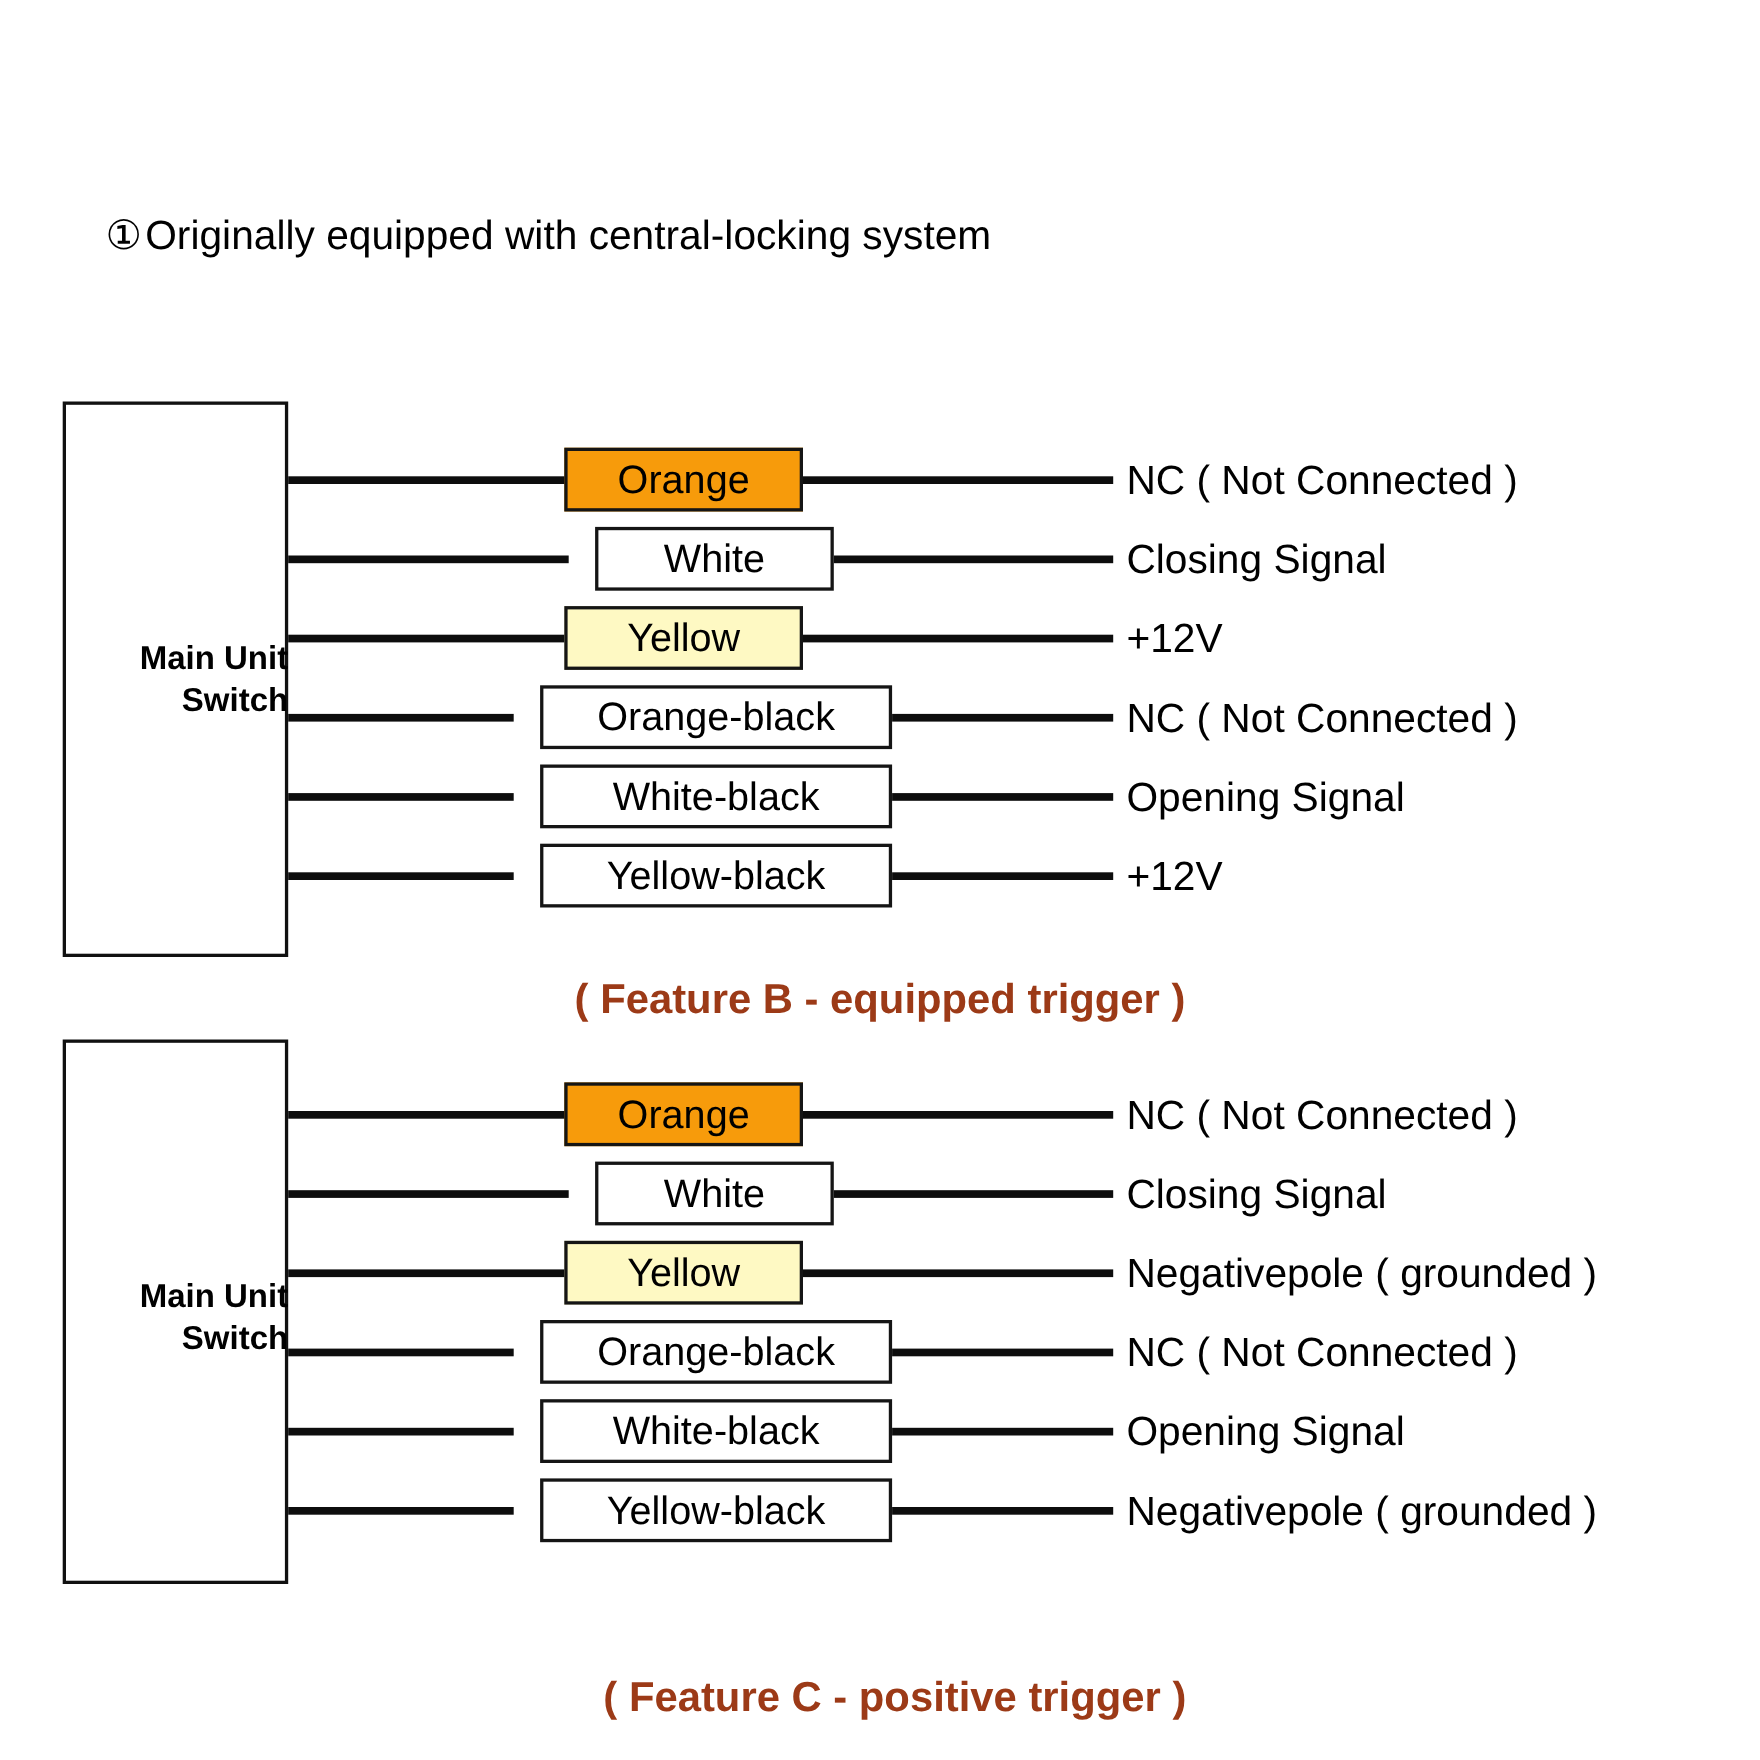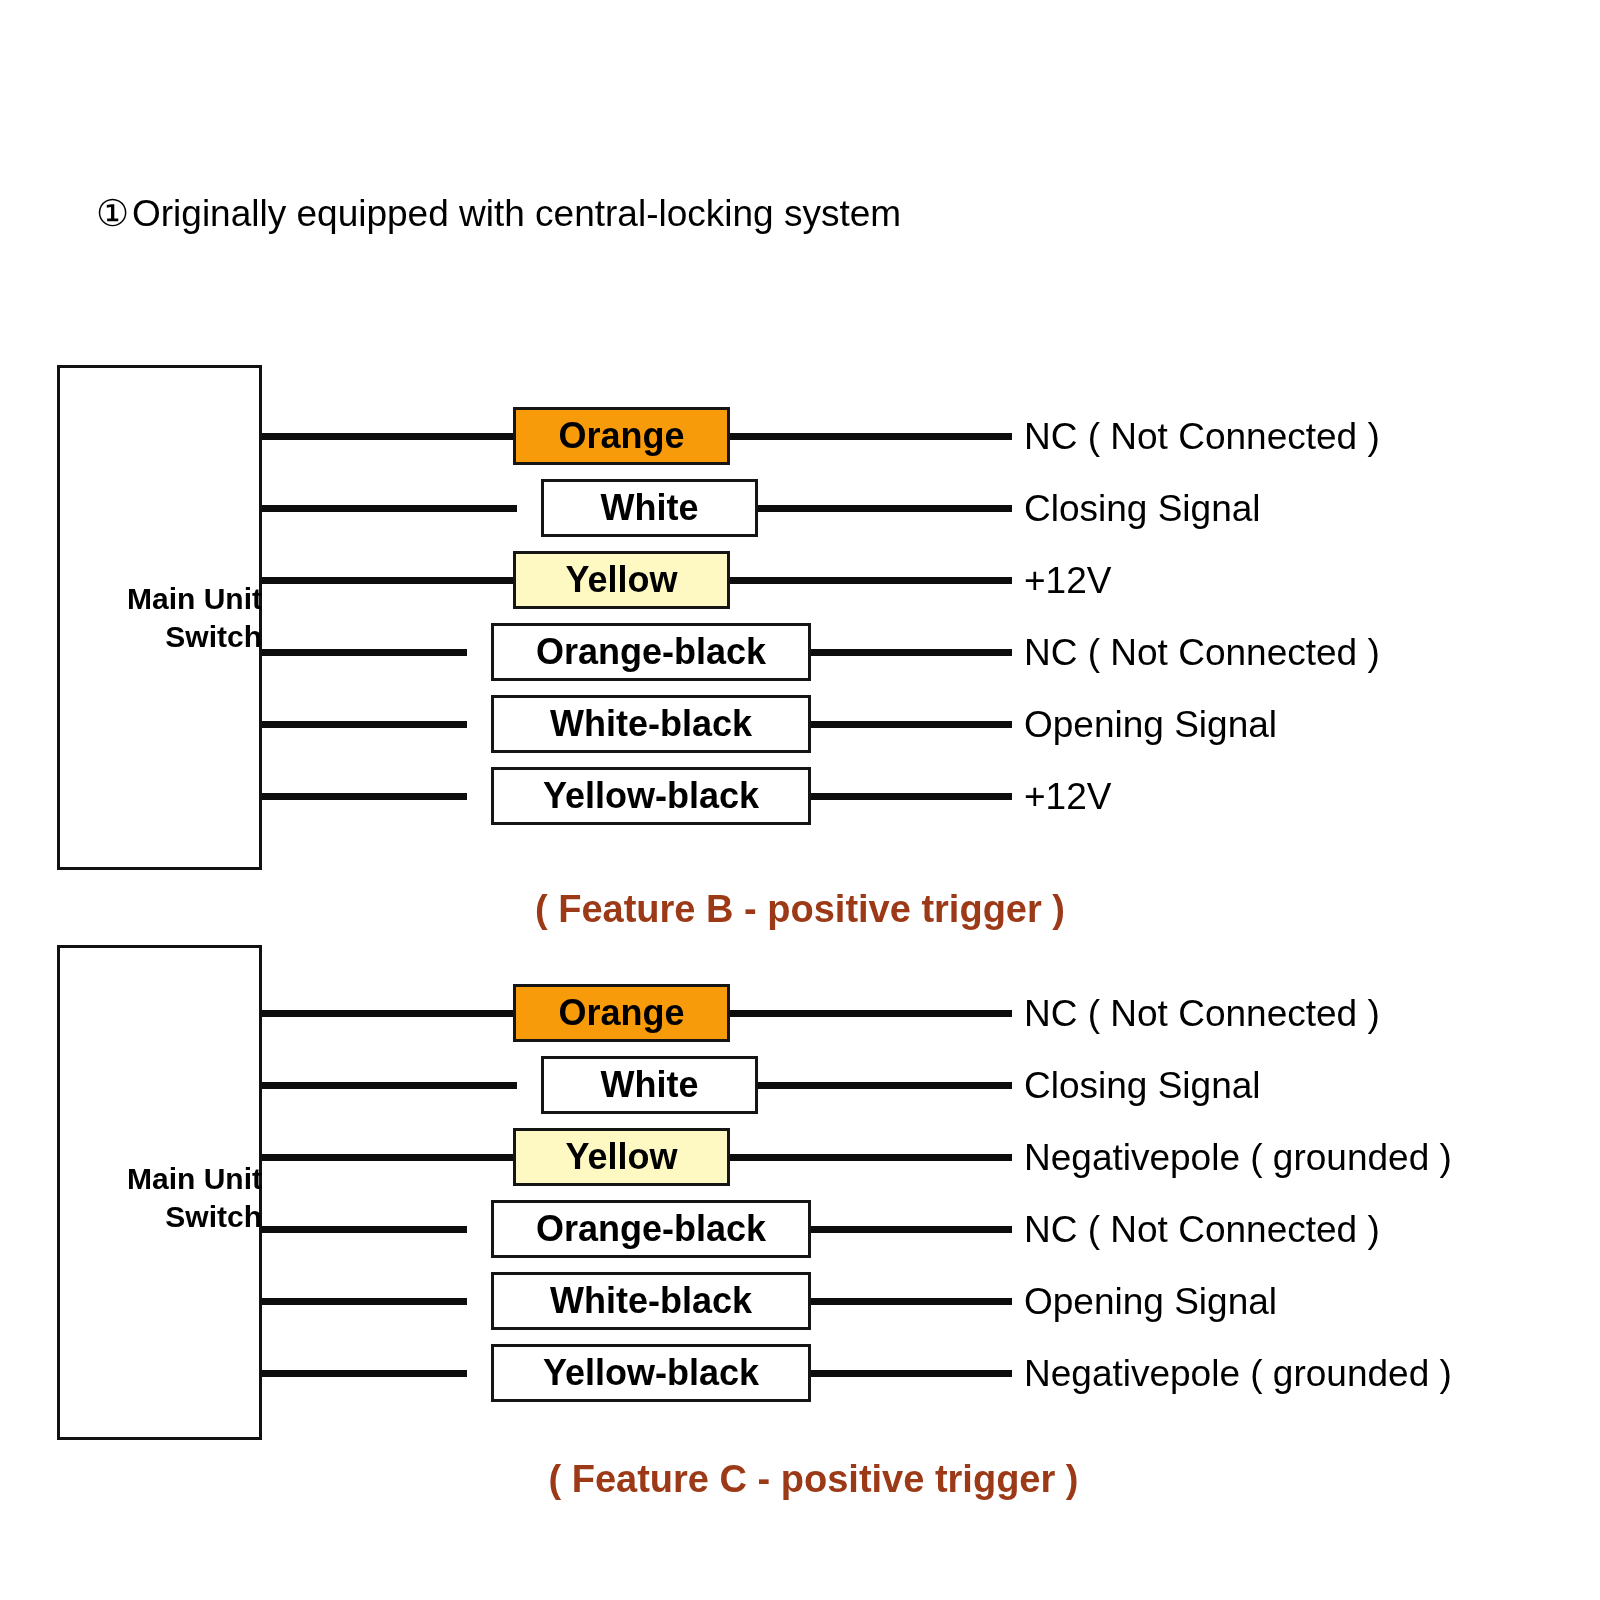--- a/index.html
+++ b/index.html
@@ -76,21 +76,20 @@
     box-sizing: border-box;
     border: 3px solid #151515;
     background: #ffffff;
     display: flex;
     align-items: center;
     justify-content: center;
     font-size: 36px;
     line-height: 1;
     white-space: nowrap;
     z-index: 3;
-    font-weight: bold;
   }
   .chip.orange { background: #F79B0B; }
   .chip.yellow { background: #fef9c3; }
   .chip.white  { background: #ffffff; margin-left: 28px; }
 
   
   .func {
     position: absolute;
     font-size: 37px;
     white-space: nowrap;
@@ -153,21 +152,21 @@
       <div class="chip white" style="left: 463px; width: 320px; height: 58px; top: 695px;">
         <span>White-black</span>
       </div>
       <div class="func" style="left: 1024px; top: 706px;">Opening Signal</div>
       <div class="wire" style="left: 262px; top: 793px; width: 205px;"></div>
       <div class="wire" style="left: 779px; top: 793px; width: 233px;"></div>
       <div class="chip white" style="left: 463px; width: 320px; height: 58px; top: 767px;">
         <span>Yellow-black</span>
       </div>
       <div class="func" style="left: 1024px; top: 778px;">+12V</div>
-      <div class="caption" style="top: 888px;">( Feature B - positive trigger )</div>
+      <div class="caption" style="top: 888px;">( Feature B - equipped trigger )</div>
     </div>
   <div class="diagram" id="diagram-1" style="top: 0px;">
       <div class="unit-box" style="left: 57px; top: 945px; width: 205px; height: 495px;"></div>
       <div class="unit-label" style="top: 1160px; left: 57px; width: 205px;">
         <div>Main Unit</div>
         <div>Switch</div>
       </div>
       <div class="wire" style="left: 262px; top: 1010px; width: 255px;"></div>
       <div class="wire" style="left: 726px; top: 1010px; width: 286px;"></div>
       <div class="chip orange" style="left: 513px; width: 217px; height: 58px; top: 984px;">
@@ -197,16 +196,16 @@
       <div class="chip white" style="left: 463px; width: 320px; height: 58px; top: 1272px;">
         <span>White-black</span>
       </div>
       <div class="func" style="left: 1024px; top: 1283px;">Opening Signal</div>
       <div class="wire" style="left: 262px; top: 1370px; width: 205px;"></div>
       <div class="wire" style="left: 779px; top: 1370px; width: 233px;"></div>
       <div class="chip white" style="left: 463px; width: 320px; height: 58px; top: 1344px;">
         <span>Yellow-black</span>
       </div>
       <div class="func" style="left: 1024px; top: 1355px;">Negativepole ( grounded )</div>
-      <div class="caption" style="top: 1458px; margin-left: 27px;">( Feature C - positive trigger )</div>
+      <div class="caption" style="top: 1522px; margin-left: 27px;">( Feature C - positive trigger )</div>
     </div>
 
 </div>
 
 </body></html>

